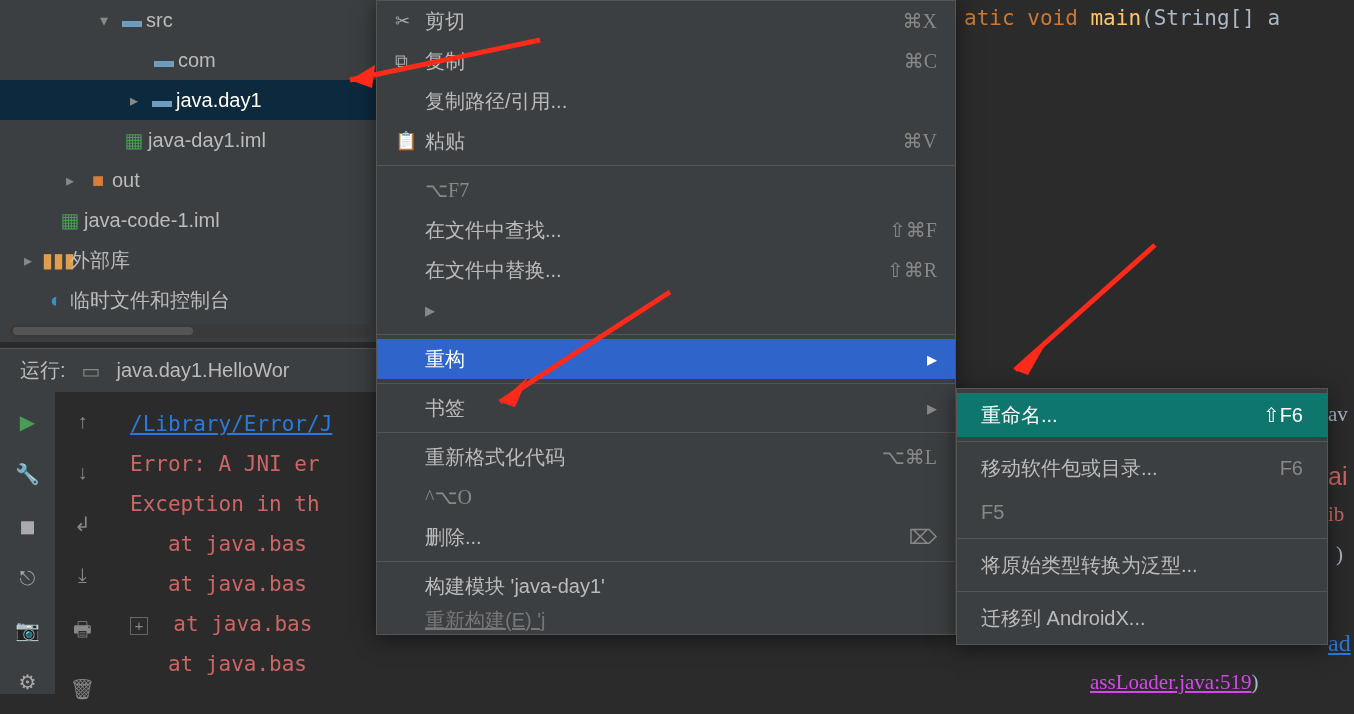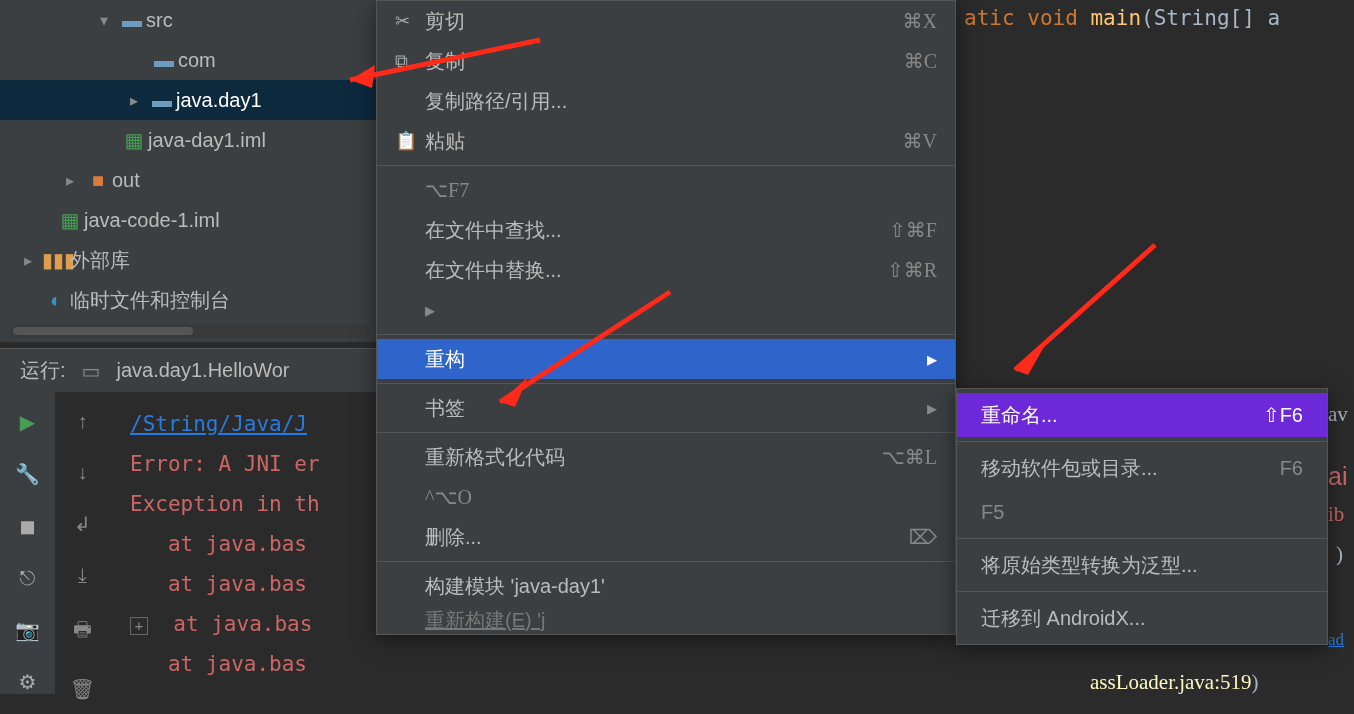--- a/index.html
+++ b/index.html
@@ -150,21 +150,21 @@
   padding: 4px 0;
 }
 .submenu .mi {
   display: flex;
   align-items: center;
   height: 44px;
   padding: 0 24px;
 }
 .submenu .mi .lbl { flex: 1; color: #bbb; }
 .submenu .mi .sc { color: #888; }
-.submenu .mi.sel { background: #6d28d9; }
+.submenu .mi.sel { background: #0f766e; }
 .submenu .mi.sel .lbl, .submenu .mi.sel .sc { color: #fff; }
 .submenu .sep { height: 1px; background: #555; margin: 4px 0; }
 
 .arrow-annot {
   position: absolute;
   pointer-events: none;
 }
 .arrow-annot line { stroke: #ff2a1a; stroke-width: 5; }
 .arrow-annot polygon { fill: #ff2a1a; }
 
@@ -240,43 +240,43 @@
 <div class="arrow-col">
   <div class="ti">↑</div>
   <div class="ti">↓</div>
   <div class="ti">↲</div>
   <div class="ti">⤓</div>
   <div class="ti">🖶</div>
   <div class="ti">🗑</div>
 </div>
 
 <div class="console">
-  <div><span class="link">/String/Java/J</span></div>
+  <div><span class="link">/Library/Error/J</span></div>
   <div class="err">Error: A JNI er</div>
   <div class="err">Exception in th</div>
   <div class="err">&nbsp;&nbsp;&nbsp;<span>at java.bas</span></div>
   <div class="err">&nbsp;&nbsp;&nbsp;<span>at java.bas</span></div>
   <div class="err"><span class="plus-box">+</span>&nbsp;&nbsp;<span>at java.bas</span></div>
   <div class="err">&nbsp;&nbsp;&nbsp;<span>at java.bas</span></div>
 </div>
 
 <div class="editor">
   <div style="padding-left:4px">
     <span class="kw-orange">atic</span>
     <span class="kw-orange">void</span>
     <span class="fn">main</span><span class="plain">(String[] a</span>
   </div>
 </div>
 <div style="position:absolute;top:402px;left:1328px;font-family:Menlo;font-size:21px;color:#a9b7c6">av</div>
 <div style="position:absolute;top:462px;left:1328px;font-family:Liberation Sans, sans-serif;font-size:25px;color:#cc6666">ai</div>
 <div style="position:absolute;top:502px;left:1328px;font-family:Menlo;font-size:21px;color:#cc6666">ib</div>
 <div style="position:absolute;top:542px;left:1336px;font-family:Menlo;font-size:21px;color:#a9b7c6">)</div>
-<div style="position:absolute;top:630px;left:1328px;font-family:Menlo;font-size:17px;color:#287bde;text-decoration:underline">ad</div>
+<div style="position:absolute;top:630px;left:1328px;font-family:Menlo;font-size:24px;color:#287bde;text-decoration:underline">ad</div>
 <div style="position:absolute;top:670px;left:1090px;font-family:Menlo;font-size:21px;">
-  <span style="color:#fef9c3;">assLoader.java:519</span><span style="color:#a9b7c6">)</span>
+  <span style="color:#d946ef;text-decoration:underline">assLoader.java:519</span><span style="color:#a9b7c6">)</span>
 </div>
 
 <div class="context-menu">
   <div class="mi">
     <span class="micn">✂</span>
     <span class="lbl">剪切</span>
     <span class="sc">⌘X</span>
   </div>
   <div class="mi">
     <span class="micn">⧉</span>

